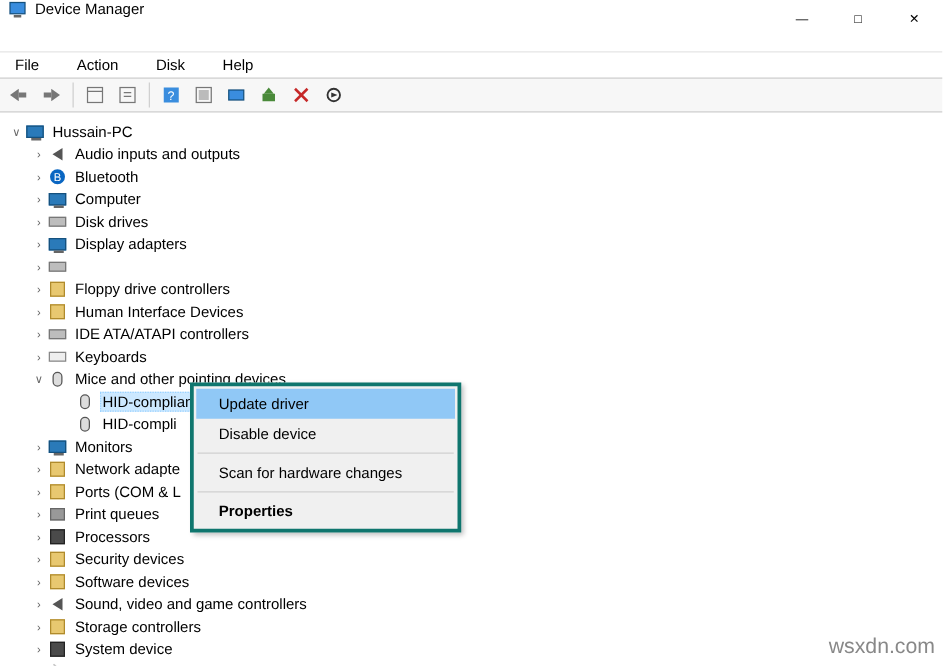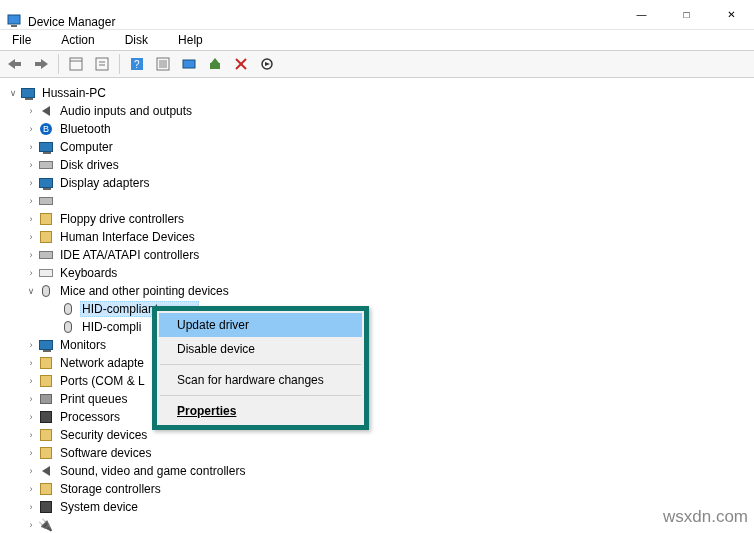--- a/index.html
+++ b/index.html
@@ -8,23 +8,23 @@
   font-family: "Segoe UI", Tahoma, sans-serif;
   font-size: 12px;
   background: #fff;
   color: #000;
   width: 754px;
   height: 533px;
   overflow: hidden;
   position: relative;
 }
 .titlebar {
-  height: 30px;
+  height: 42px;
   display: flex;
-  align-items: flex-end;
+  align-items: flex-start;
   padding-left: 6px;
   border-bottom: 1px solid #e5e5e5;
 }
 .titlebar .app-icon { width: 16px; height: 16px; margin-right: 6px; }
 .titlebar .title { flex: 1; font-size: 12px; }
 .window-controls { display: flex; }
 .window-controls div { width: 45px; height: 30px; display:flex; align-items:center; justify-content:center; font-family: "Segoe UI Symbol", sans-serif; font-size:10px; }
 .menubar { height: 20px; display: flex; align-items: center; padding: 0 4px; gap: 14px; }
 .menubar span { padding: 2px 8px; }
 .toolbar {
@@ -56,29 +56,29 @@
 .ind1 { padding-left: 22px; }
 .ind2 { padding-left: 58px; }
 .selected .label { background:#cce8ff; border:1px dotted #99d1ff; padding:0 1px; }
 .label { padding: 0 2px; }
 .context-menu {
   position: absolute;
   left: 152px;
   top: 306px;
   width: 217px;
   background: #f0f0f0;
-  border: 5px solid #0f766e;
+  border: 3px solid #0f766e;
   box-shadow: 2px 2px 4px rgba(0,0,0,0.25);
   padding: 2px;
   font-size: 12px;
 }
 .context-menu .mi { padding: 5px 18px; }
 .context-menu .mi.highlight { background:#90c8f6; }
 .context-menu .sep { height:1px; background:#d0d0d0; margin:3px 1px; }
-.context-menu .mi.bold { font-weight:bold;text-decoration:underline; }
+.context-menu .mi.bold { font-weight:bold; }
 .watermark { position:absolute; right:6px; bottom:6px; color:#888; font-size:17px; }
 
 .ico-monitor{width:14px;height:10px;background:#2a7ab9;border:1px solid #15517e;position:relative}
 .ico-monitor:after{content:"";position:absolute;left:3px;bottom:-3px;width:8px;height:2px;background:#666}
 .ico-speaker{width:0;height:0;border-top:5px solid transparent;border-bottom:5px solid transparent;border-right:8px solid #555}
 .ico-bt{width:12px;height:12px;border-radius:50%;background:#0a66c2;color:#fff;font-size:9px;line-height:12px;text-align:center}
 .ico-disk{width:14px;height:8px;background:#bdbdbd;border:1px solid #777}
 .ico-chip{width:12px;height:12px;background:#4a4a4a;border:1px solid #222}
 .ico-keyboard{width:14px;height:8px;background:#eee;border:1px solid #888}
 .ico-mouse{width:8px;height:12px;border:1px solid #555;border-radius:4px;background:#ddd}

